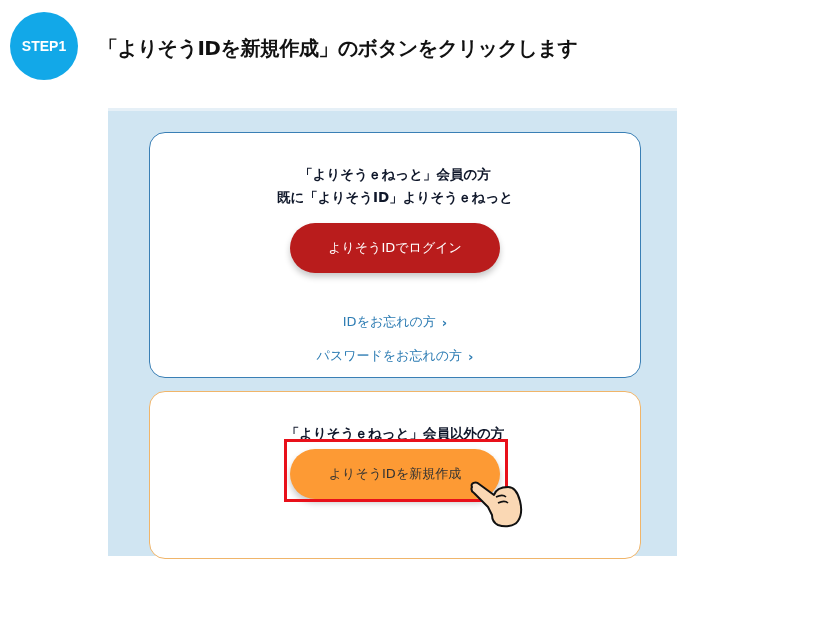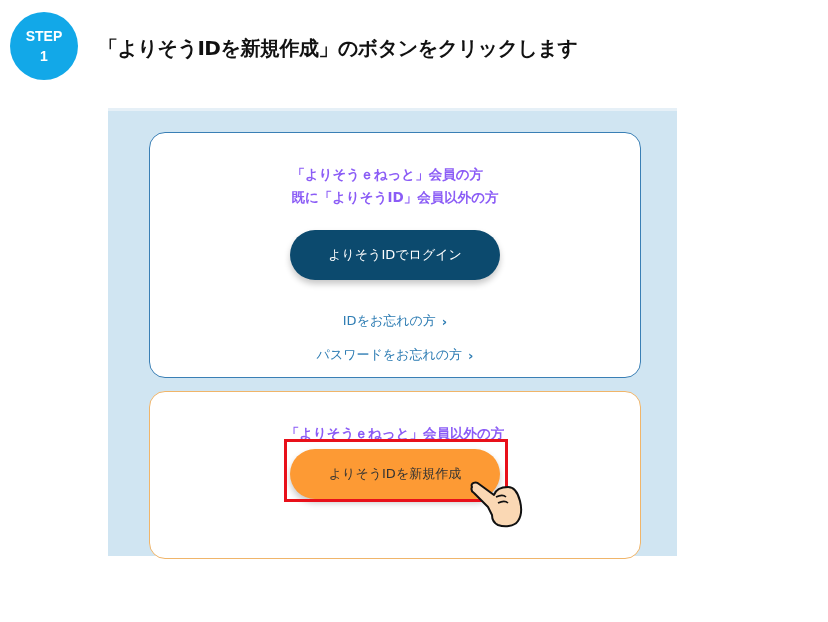--- a/index.html
+++ b/index.html
@@ -1,60 +1,60 @@
 <!DOCTYPE html>
 <html><head>
 <meta charset="utf-8">
 <style>
   html, body { margin:0; padding:0; background:#ffffff; }
   body { width:828px; height:622px; position:relative; overflow:hidden;
          font-family:"DejaVu Sans", sans-serif; }
   .step-badge { position:absolute; left:10px; top:12px; width:68px; height:68px;
                 border-radius:50%; background:#12a8e8; color:#fff;
-                display:flex; flex-direction:column; align-items:center; justify-content:center;
+                display:flex; flex-direction:row; align-items:center; justify-content:center;
                 font-family:"Liberation Sans", sans-serif; font-weight:bold; font-size:14px; line-height:20px; }
   .instruction { position:absolute; left:98px; top:35px; font-size:20px; font-weight:bold; color:#111;
                  letter-spacing:-0.5px; }
   .panel { position:absolute; left:108px; top:108px; width:569px; height:448px; background:#d0e5f2; }
   .panel-topline { position:absolute; left:0; top:0; width:100%; height:3px; background:#e6f0f7; }
   .card { position:absolute; left:41px; width:492px; background:#fff; border-radius:16px; box-sizing:border-box;
           display:flex; flex-direction:column; align-items:center; }
   .card-member { top:24px; height:246px; border:1px solid #3a7fb5; }
   .card-nonmember { top:283px; height:168px; border:1px solid #f0b56a; }
-  .card-heading { font-size:13.5px; font-weight:bold; color:#8b5cf6; line-height:23px; }
+  .card-heading { font-size:13.5px; font-weight:bold; color:#0f172a; text-align:center; line-height:23px; }
   .card-member .card-heading { margin-top:30px; }
   .card-nonmember .card-heading { margin-top:30px; }
   .btn { width:210px; height:50px; border-radius:25px; display:flex; align-items:center; justify-content:center;
          font-size:13px; box-shadow:0 4px 6px rgba(0,0,0,0.22); cursor:pointer; }
-  .btn-login { background:#0c4a6e; color:#fff; margin-top:21px; }
+  .btn-login { background:#b91c1c; color:#fff; margin-top:14px; }
   .btn-wrap { position:relative; margin-top:4px; }
   .btn-create { background:#fd9a34; color:#333; }
   .highlight { position:absolute; left:-6px; top:-10px; width:224px; height:63px; border:3px solid #e8101a; box-sizing:border-box; }
   .link { color:#2d7cb3; font-size:13px; display:flex; align-items:center; gap:6px; cursor:pointer; }
-  .link-id { margin-top:32px; }
+  .link-id { margin-top:40px; }
   .link-pw { margin-top:16px; }
   .chev { font-weight:bold; font-size:13px; }
   .hand { position:absolute; left:178px; top:30px; width:60px; height:50px; }
 </style>
 </head>
 <body>
 
 <div class="step-badge">
   <span>STEP</span>
   <span>1</span>
 </div>
 <div class="instruction">「よりそうIDを新規作成」のボタンをクリックします</div>
 
 <div class="panel">
   <div class="panel-topline"></div>
 
   <div class="card card-member">
     <div class="card-heading">
       <div>「よりそうｅねっと」会員の方</div>
-      <div>既に「よりそうID」会員以外の方</div>
+      <div>既に「よりそうID」よりそうｅねっと</div>
     </div>
     <div class="btn btn-login">
       <span>よりそうIDでログイン</span>
     </div>
     <div class="link link-id">
       <span>IDをお忘れの方</span>
       <span class="chev">›</span>
     </div>
     <div class="link link-pw">
       <span>パスワードをお忘れの方</span>

